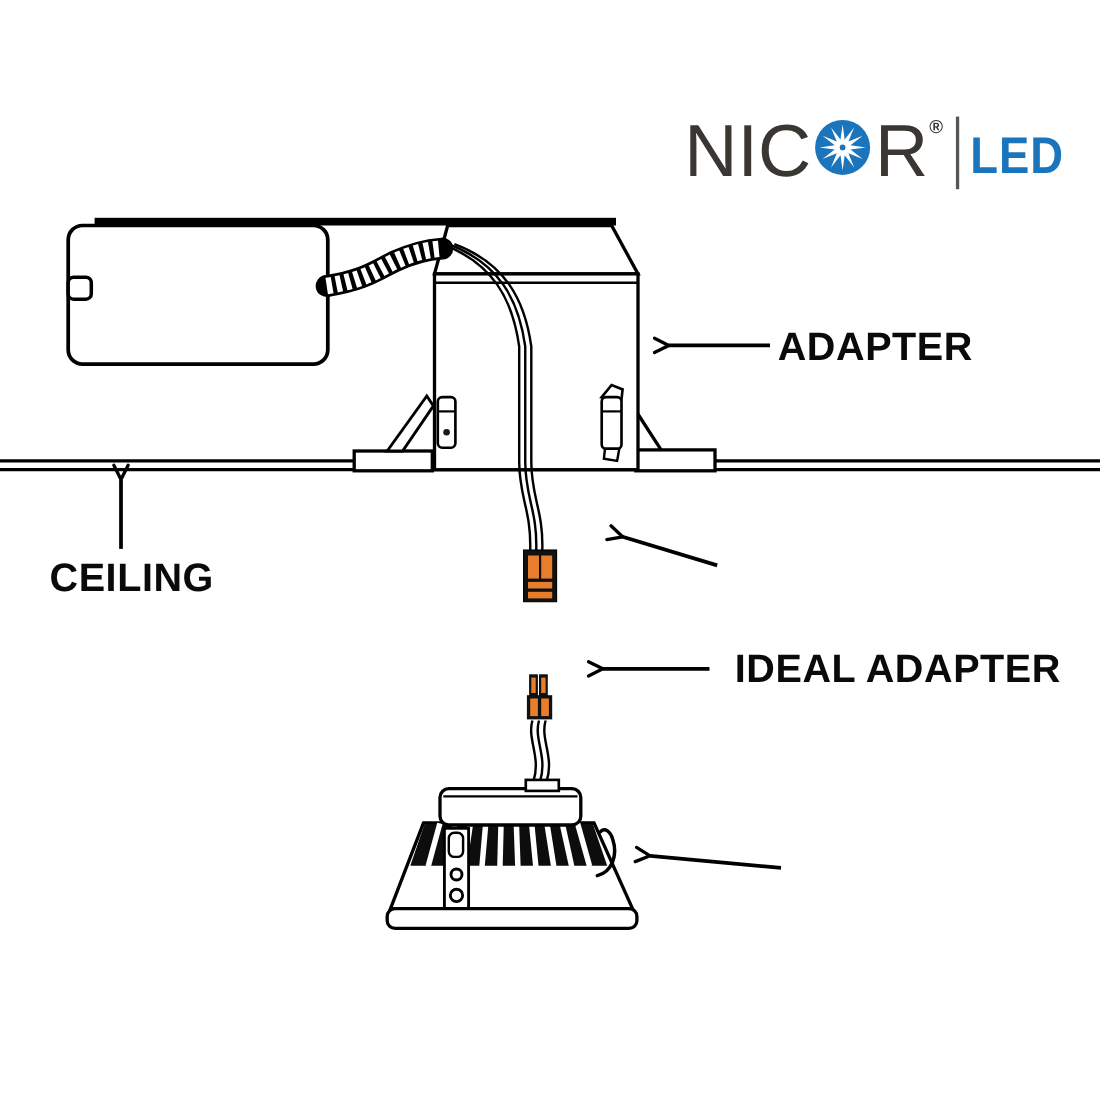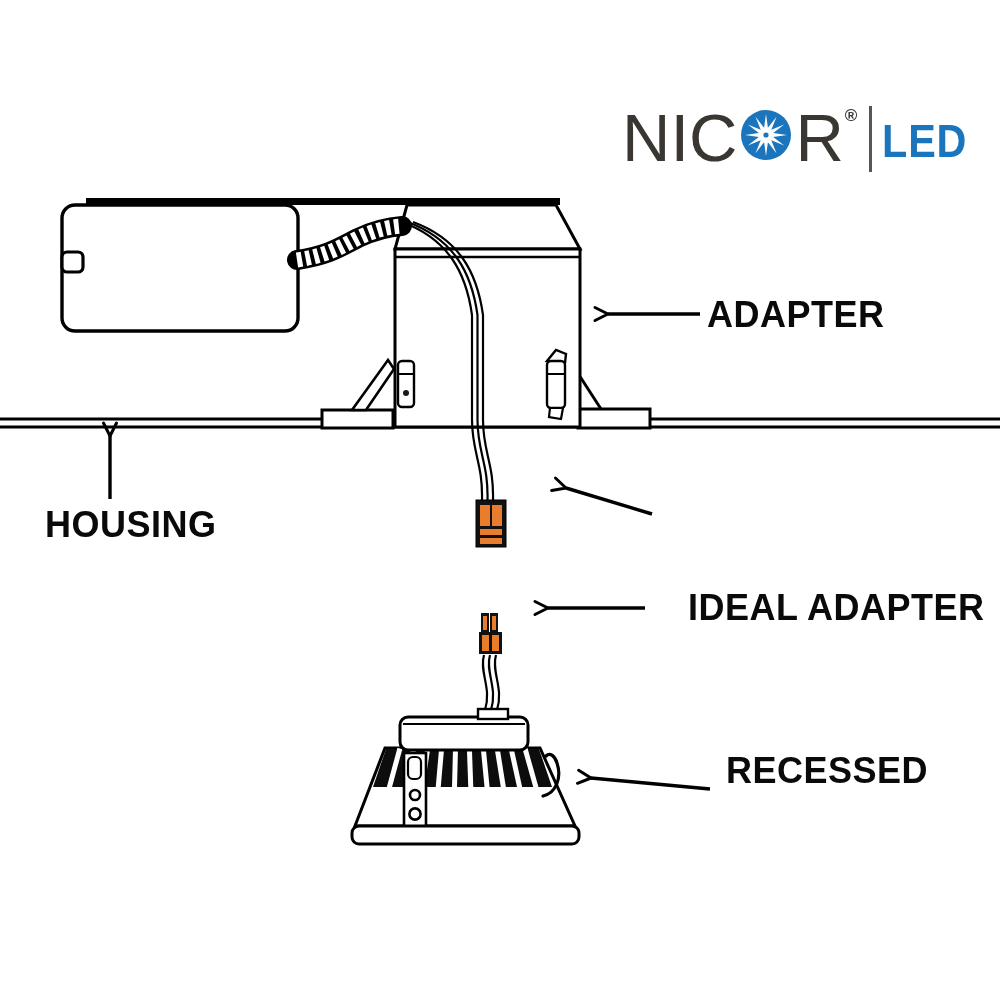--- a/index.html
+++ b/index.html
@@ -142,24 +142,23 @@
     <g stroke="#000" stroke-width="3.4" fill="none">
       <path d="M700,314 L608,314" marker-end="url(#ah)"></path>
       <path d="M110,499 L110,436" marker-end="url(#ah)"></path>
       <path d="M652,514 L566,488" marker-end="url(#ah)"></path>
       <path d="M645,608 L548,608" marker-end="url(#ah)"></path>
       <path d="M710,789 L591,778" marker-end="url(#ah)"></path>
     </g>
   </svg>
 
   <div class="lbl" style="left:707px;top:295px;">ADAPTER</div>
-  <div class="lbl" style="left:45px;top:505px;">HOUSING</div>
-  <div class="lbl" style="left:688px;top:588px;">IDEAL ADAPTER</div>
+  <div class="lbl" style="left:45px;top:505px;">CEILING</div>
+  <div class="lbl" style="left:668px;top:588px;">IDEAL ADAPTER</div>
   <div class="lbl" style="left:726px;top:751px;">
-    <div>RECESSED</div>
   </div>
 
   <div id="logo">
     <div class="brand-row">
       <span>NIC</span>
       <span class="star-wrap">
         <svg width="52" height="52" viewBox="0 0 52 52">
           <circle cx="26" cy="26" r="25" fill="#1B75BC"></circle>
           <polygon fill="#ffffff" points="
             26,5 27.9,18.8 36.5,7.8 31.3,20.7 44.2,15.5 33.2,24.1 47,26 33.2,27.9

